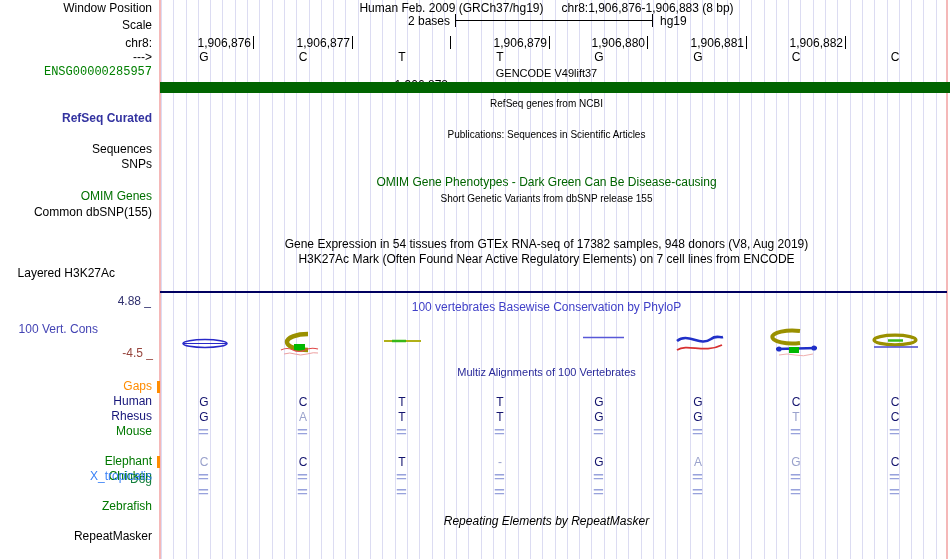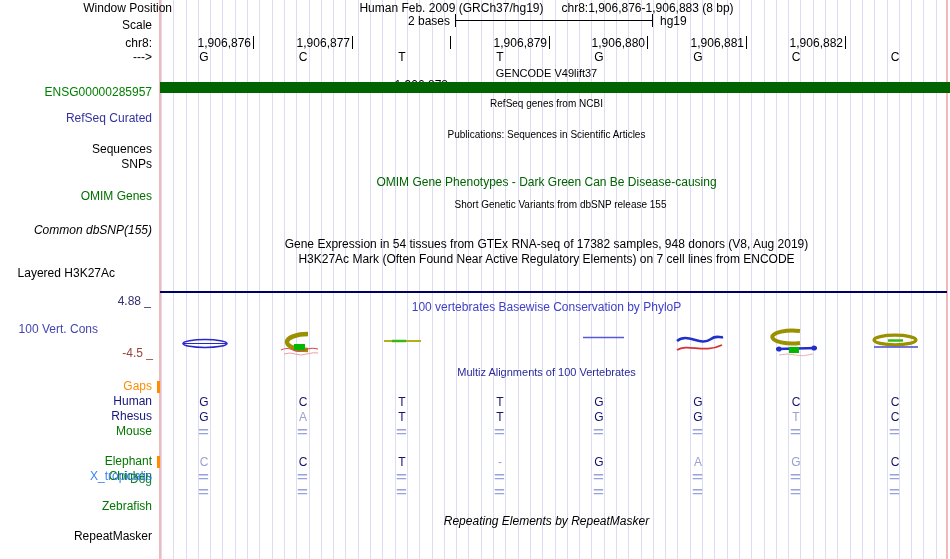--- a/index.html
+++ b/index.html
@@ -86,21 +86,21 @@
       <div class="gline" style="left: 886.523px; background: rgb(220, 220, 242);"></div>
       <div class="gline" style="left: 898.82px; background: rgb(220, 220, 242);"></div>
       <div class="gline" style="left: 911.117px; background: rgb(220, 220, 242);"></div>
       <div class="gline" style="left: 923.414px; background: rgb(220, 220, 242);"></div>
       <div class="gline" style="left: 935.711px; background: rgb(220, 220, 242);"></div>
     </div>
 
   <div id="pink-left" class="abs" style="left: 159px; top: 0px; width: 1.5px; height: 559px; background: rgb(245, 184, 184);"></div>
   <div id="pink-right" class="abs" style="left: 946px; top: 0px; width: 1.5px; height: 559px; background: rgb(245, 184, 184);"></div>
 
-  <div class="abs lbl marginlbl" style="top:2px;margin-left:20px;">Window Position</div>
+  <div class="abs lbl marginlbl" style="top:2px;">Window Position</div>
   <div class="abs lbl marginlbl" style="top:19px;">Scale</div>
   <div class="abs lbl marginlbl" style="top:37px;">chr8:</div>
   <div class="abs lbl marginlbl" style="top:51px;">---&gt;</div>
 
   <div class="abs ctrtitle lbl" style="top:2px;display:flex;justify-content:center;gap:18px;">
     <span>Human Feb. 2009 (GRCh37/hg19)</span>
     <span>chr8:1,906,876-1,906,883 (8 bp)</span>
   </div>
 
   <div class="abs lbl" style="left:250px;top:15px;width:200px;text-align:right;">2 bases</div>
@@ -134,34 +134,34 @@
       <div class="abs lbl" style="left: 394px; top: 51px; width: 16px; text-align: center;">T</div>
       <div class="abs lbl" style="left: 492px; top: 51px; width: 16px; text-align: center;">T</div>
       <div class="abs lbl" style="left: 591px; top: 51px; width: 16px; text-align: center;">G</div>
       <div class="abs lbl" style="left: 690px; top: 51px; width: 16px; text-align: center;">G</div>
       <div class="abs lbl" style="left: 788px; top: 51px; width: 16px; text-align: center;">C</div>
       <div class="abs lbl" style="left: 887px; top: 51px; width: 16px; text-align: center;">C</div>
     </div>
 
   <div class="abs ctrtitle" style="top:67px;font-size:11px;">GENCODE V49lift37</div>
   <div id="gencode-bar" class="abs" style="left: 160px; top: 82px; width: 790px; height: 11px; background: rgb(0, 100, 0);"></div>
-  <div id="gencode-item-label" class="abs lbl marginlbl" style="top: 86px; color: rgb(0, 128, 0);">ENSG00000285957</div>
+  <div id="gencode-item-label" class="abs lbl marginlbl" style="top: 66px; color: rgb(0, 128, 0); font-family: Liberation Mono, monospace;">ENSG00000285957</div>
 
   <div class="abs ctrtitle small" style="top:98px;">RefSeq genes from NCBI</div>
-  <div id="refseq-label" class="abs lbl marginlbl" style="top: 112px; color: rgb(51, 51, 160);">RefSeq Curated</div>
+  <div id="refseq-label" class="abs lbl marginlbl" style="top: 112px; color: rgb(51, 51, 160); font-weight: bold;">RefSeq Curated</div>
 
   <div class="abs ctrtitle small" style="top:129px;">Publications: Sequences in Scientific Articles</div>
   <div class="abs lbl marginlbl" style="top:143px;">Sequences</div>
   <div class="abs lbl marginlbl" style="top:158px;">SNPs</div>
 
   <div id="omim-title" class="abs ctrtitle mid" style="top: 176px; color: rgb(0, 100, 0);">OMIM Gene Phenotypes - Dark Green Can Be Disease-causing</div>
   <div id="omim-label" class="abs lbl marginlbl" style="top: 190px; color: rgb(0, 112, 0);">OMIM Genes</div>
 
-  <div class="abs ctrtitle small" style="top:199px;padding-left:14px;">Short Genetic Variants from dbSNP release 155</div>
-  <div class="abs lbl marginlbl" style="top:224px;font-style:italic;">Common dbSNP(155)</div>
+  <div class="abs ctrtitle small" style="top:193px;">Short Genetic Variants from dbSNP release 155</div>
+  <div class="abs lbl marginlbl" style="top:206px;">Common dbSNP(155)</div>
 
   <div class="abs ctrtitle mid" style="top:238px;">Gene Expression in 54 tissues from GTEx RNA-seq of 17382 samples, 948 donors (V8, Aug 2019)</div>
 
   <div class="abs ctrtitle mid" style="top:253px;">H3K27Ac Mark (Often Found Near Active Regulatory Elements) on 7 cell lines from ENCODE</div>
   <div class="abs lbl" style="left:0;top:267px;width:115px;text-align:right;">Layered H3K27Ac</div>
 
   <div id="cons-topline" class="abs" style="left: 160px; top: 291px; width: 787px; height: 2px; background: rgb(0, 0, 96);"></div>
   <div id="cons-title" class="abs ctrtitle mid" style="top: 301px; color: rgb(64, 64, 200);">100 vertebrates Basewise Conservation by PhyloP</div>
   <div id="cons-max" class="abs lbl" style="left: 0px; top: 295px; width: 151px; text-align: right; color: rgb(48, 48, 110);">4.88 _</div>
   <div id="cons-label" class="abs lbl" style="left: 0px; top: 323px; width: 98px; text-align: right; color: rgb(68, 68, 180);">100 Vert. Cons</div>

